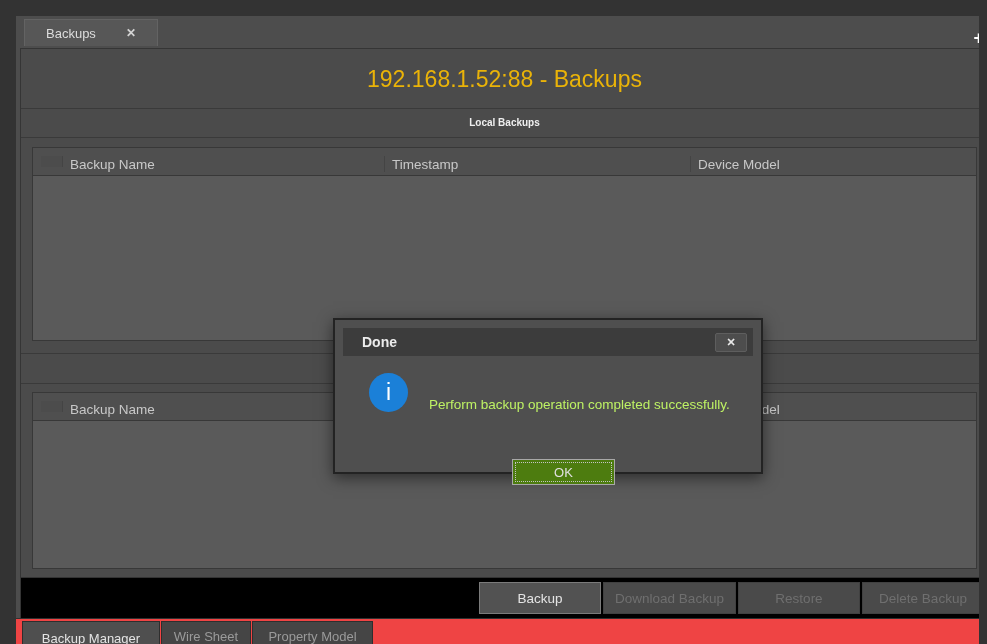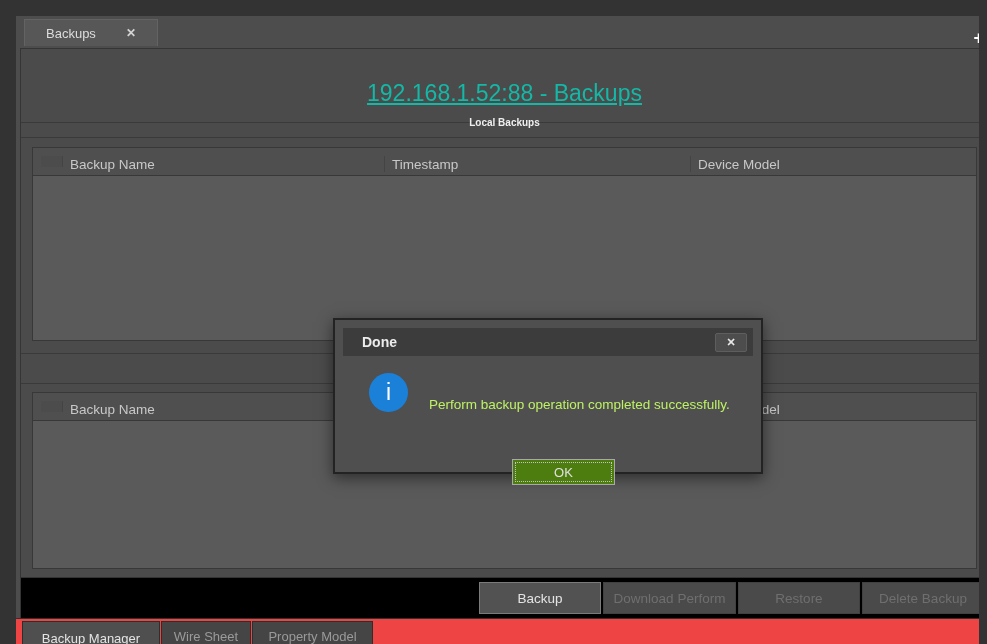--- a/index.html
+++ b/index.html
@@ -13,23 +13,23 @@
              background:#575757; border:1px solid #636363; border-bottom:none;
              display:flex; align-items:center; gap:14px; padding:0 13px;
              color:#dcdcdc; font-size:13px; }
   .top-tab .close-x { color:#d4d4d4; font-size:12px; font-weight:bold; cursor:pointer; }
   .add-tab { position:absolute; right:11px; top:5px; color:#ffffff; font-size:18px;
              font-weight:bold; line-height:18px; cursor:pointer; }
 
   
   .content { position:absolute; left:4px; top:32px; width:969px; height:570px;
              background:#4b4b4b; border:1px solid #353535; }
-  .title-bar { position:absolute; left:0; top:16px; width:100%; height:58px;
+  .title-bar { position:absolute; left:0; top:2px; width:100%; height:58px;
                display:flex; align-items:center; justify-content:center;
-               color:#14b8a6; font-size:23px; border-bottom:1px solid #3a3a3a;text-decoration:underline; }
+               color:#eab308; font-size:23px; border-bottom:1px solid #3a3a3a; }
   .section-bar { position:absolute; left:0; width:100%; height:31px;
                  display:flex; align-items:center; justify-content:center;
                  color:#efefef; font-size:10px; font-weight:bold;
                  border-bottom:1px solid #3a3a3a; }
   .section-bar.s1 { top:58px; }
   .section-bar.s2 { top:304px; border-top:1px solid #3a3a3a; background:#4b4b4b; }
 
   .tbl { position:absolute; left:3px; width:961px; }
   .tbl.t1 { top:90px;  height:210px; }
   .tbl.t2 { top:335px; height:193px; }
@@ -124,21 +124,21 @@
         <div class="cell gutter"></div>
         <div class="cell c1">Backup Name</div>
         <div class="cell c2">Timestamp</div>
         <div class="cell c3">Device Model</div>
       </div>
       <div class="tbl-body"></div>
     </div>
 
     <div class="action-bar">
       <div class="act-btn enabled">Backup</div>
-      <div class="act-btn disabled w133">Download Perform</div>
+      <div class="act-btn disabled w133">Download Backup</div>
       <div class="act-btn disabled w122">Restore</div>
       <div class="act-btn disabled w122">Delete Backup</div>
     </div>
   </div>
 
   <div class="bottom-tabbar">
     <div class="b-tab bt1 active">Backup Manager</div>
     <div class="b-tab bt2">Wire Sheet</div>
     <div class="b-tab bt3">Property Model</div>
   </div>

